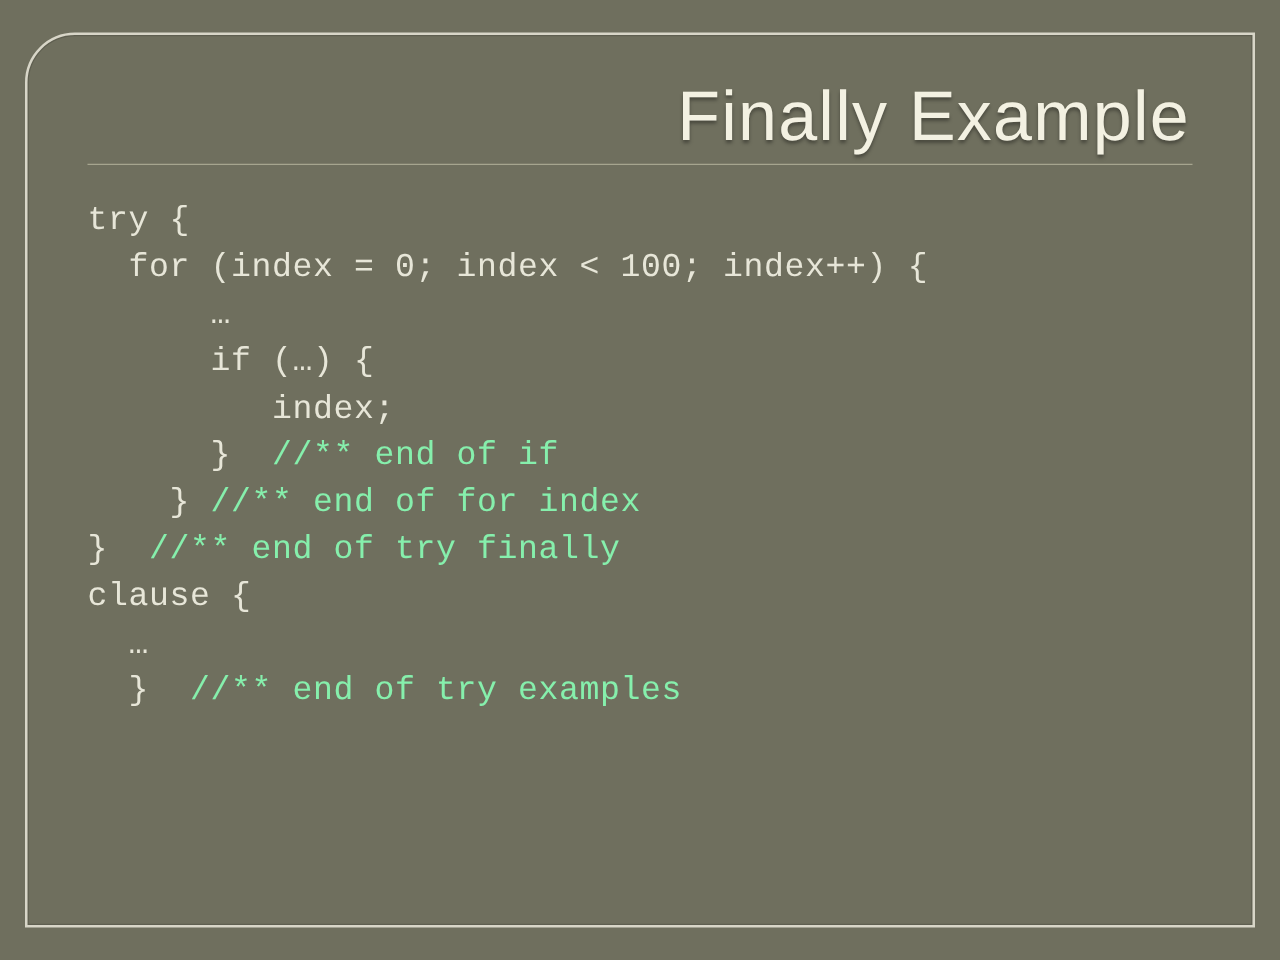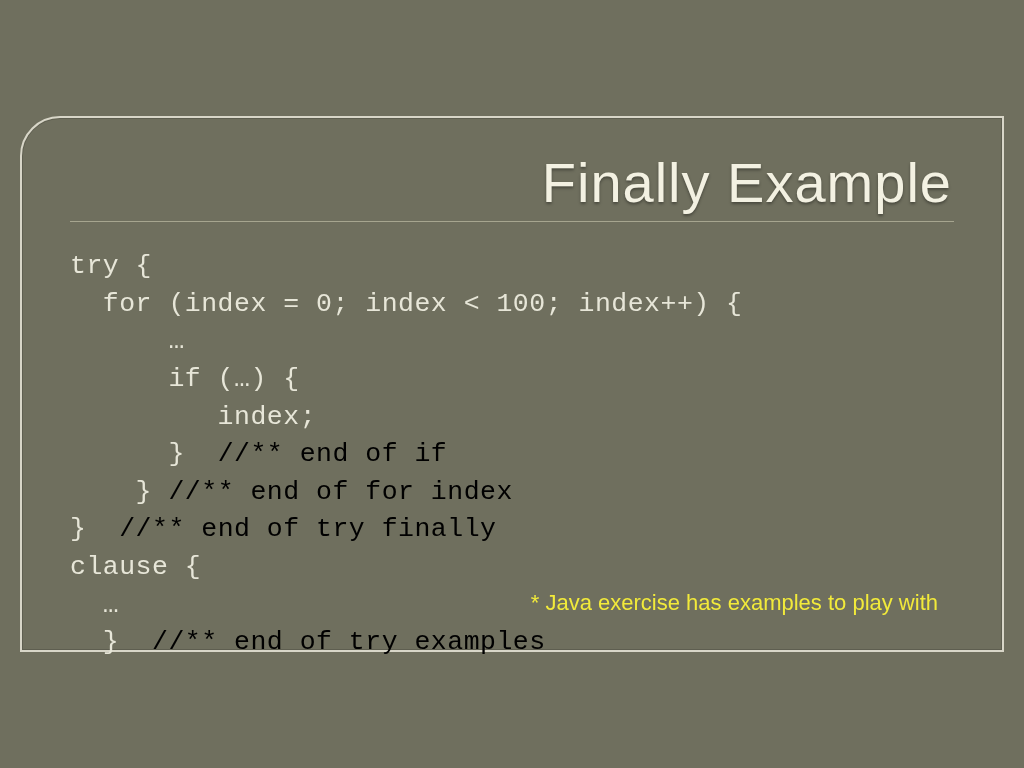--- a/index.html
+++ b/index.html
@@ -11,21 +11,21 @@
     font-family: "Segoe UI", "Helvetica Neue", Arial, sans-serif;
   }
   body {
     background: #6f6f5e;
     display: flex;
     align-items: center;
     justify-content: center;
   }
   .frame {
     width: 984px;
-    height: 536px;
+    height: 716px;
     border: 2px solid #d8d6c8;
     border-radius: 40px 0 0 0;
     box-shadow: inset 0 0 0 1px rgba(0,0,0,0.15);
     position: relative;
     padding: 24px 46px 20px 46px;
     box-sizing: border-box;
     background: #6f6f5e;
   }
   .title {
     text-align: right;
@@ -43,21 +43,21 @@
   }
   .codeblock {
     font-family: "Courier New", Courier, monospace;
     font-size: 26.5px;
     line-height: 1.42;
     color: #e7e6d8;
     white-space: pre;
     letter-spacing: 0.5px;
     margin-left: 2px;
   }
-  .codeblock .c { color: #000000; text-align: right; } 
+  .codeblock .c { color: #86efac; text-align: right; } 
   .footnote {
     position: absolute;
     bottom: 34px;
     right: 64px;
     color: #f2ea3a;
     font-size: 22px;
     font-family: Arial, sans-serif;
   }
 </style>
 </head>
@@ -73,15 +73,14 @@
 <span>      …</span>
 <span>      if (…) {</span>
 <span>         index;</span>
 <span>      }  </span><span class="c">//** end of if</span>
 <span>    } </span><span class="c">//** end of for index</span>
 <span>}  </span><span class="c">//** end of try finally</span>
 <span>clause {</span>
 <span>  …</span>
 <span>  }  </span><span class="c">//** end of try examples</span></div>
 
-  <div class="footnote">* Java exercise has examples to play with</div>
 
 </div>
 
 </body></html>

